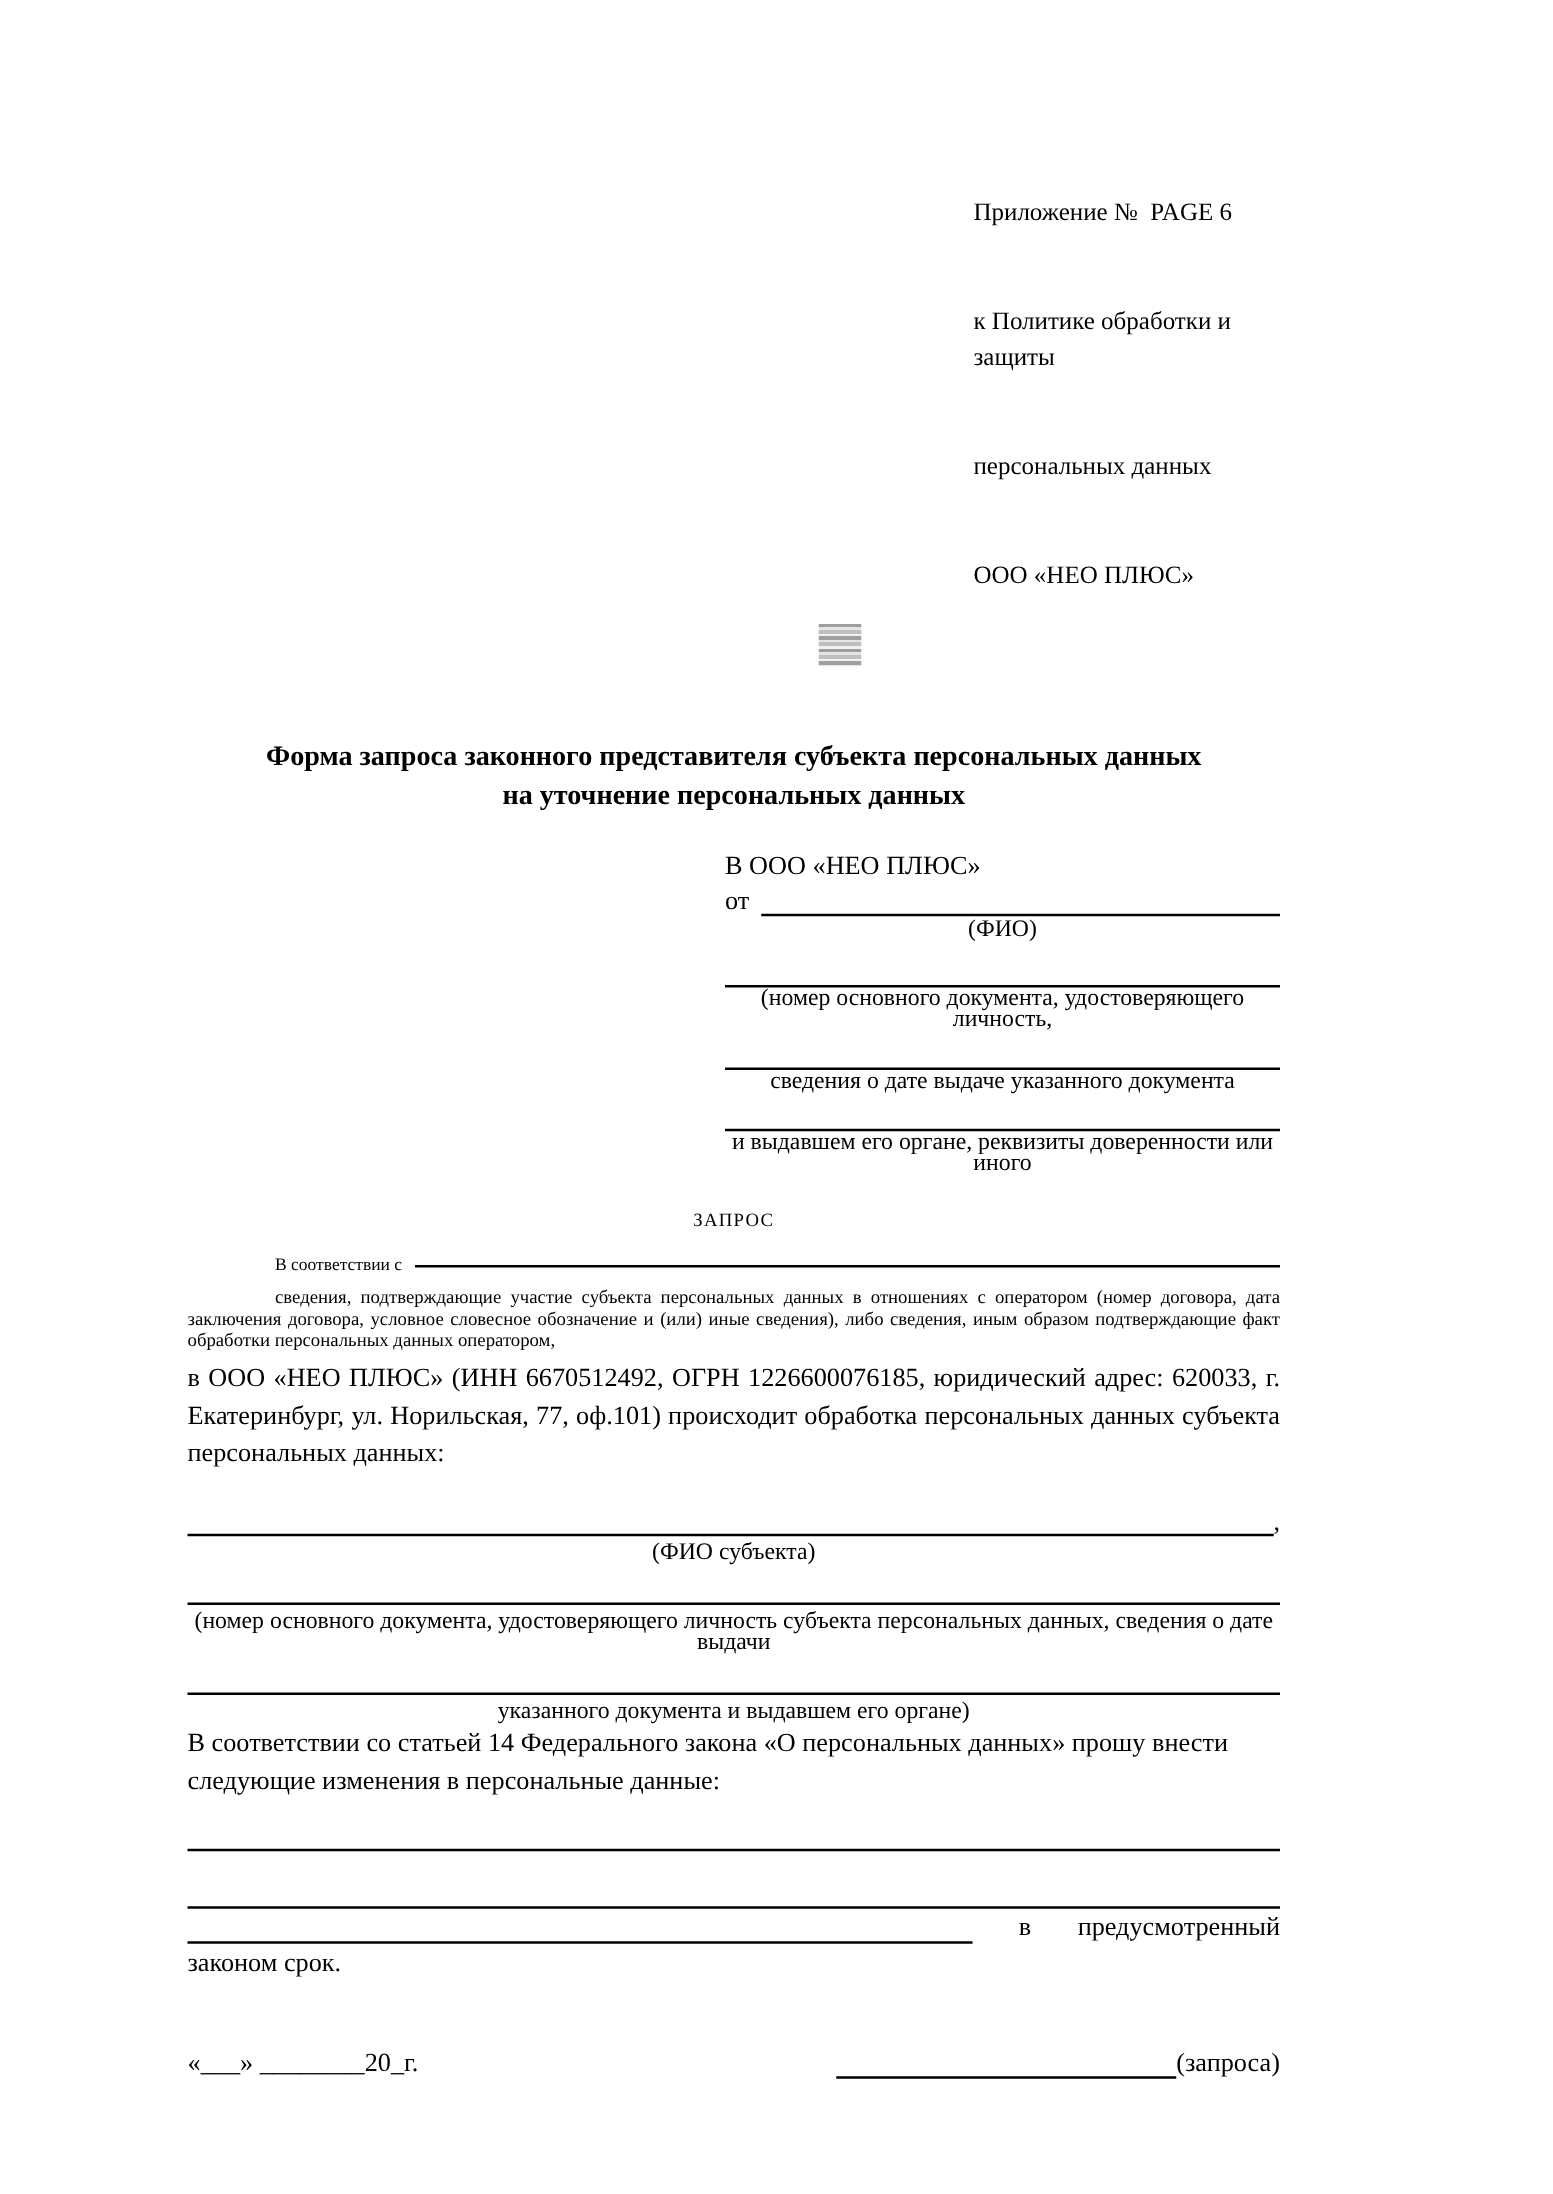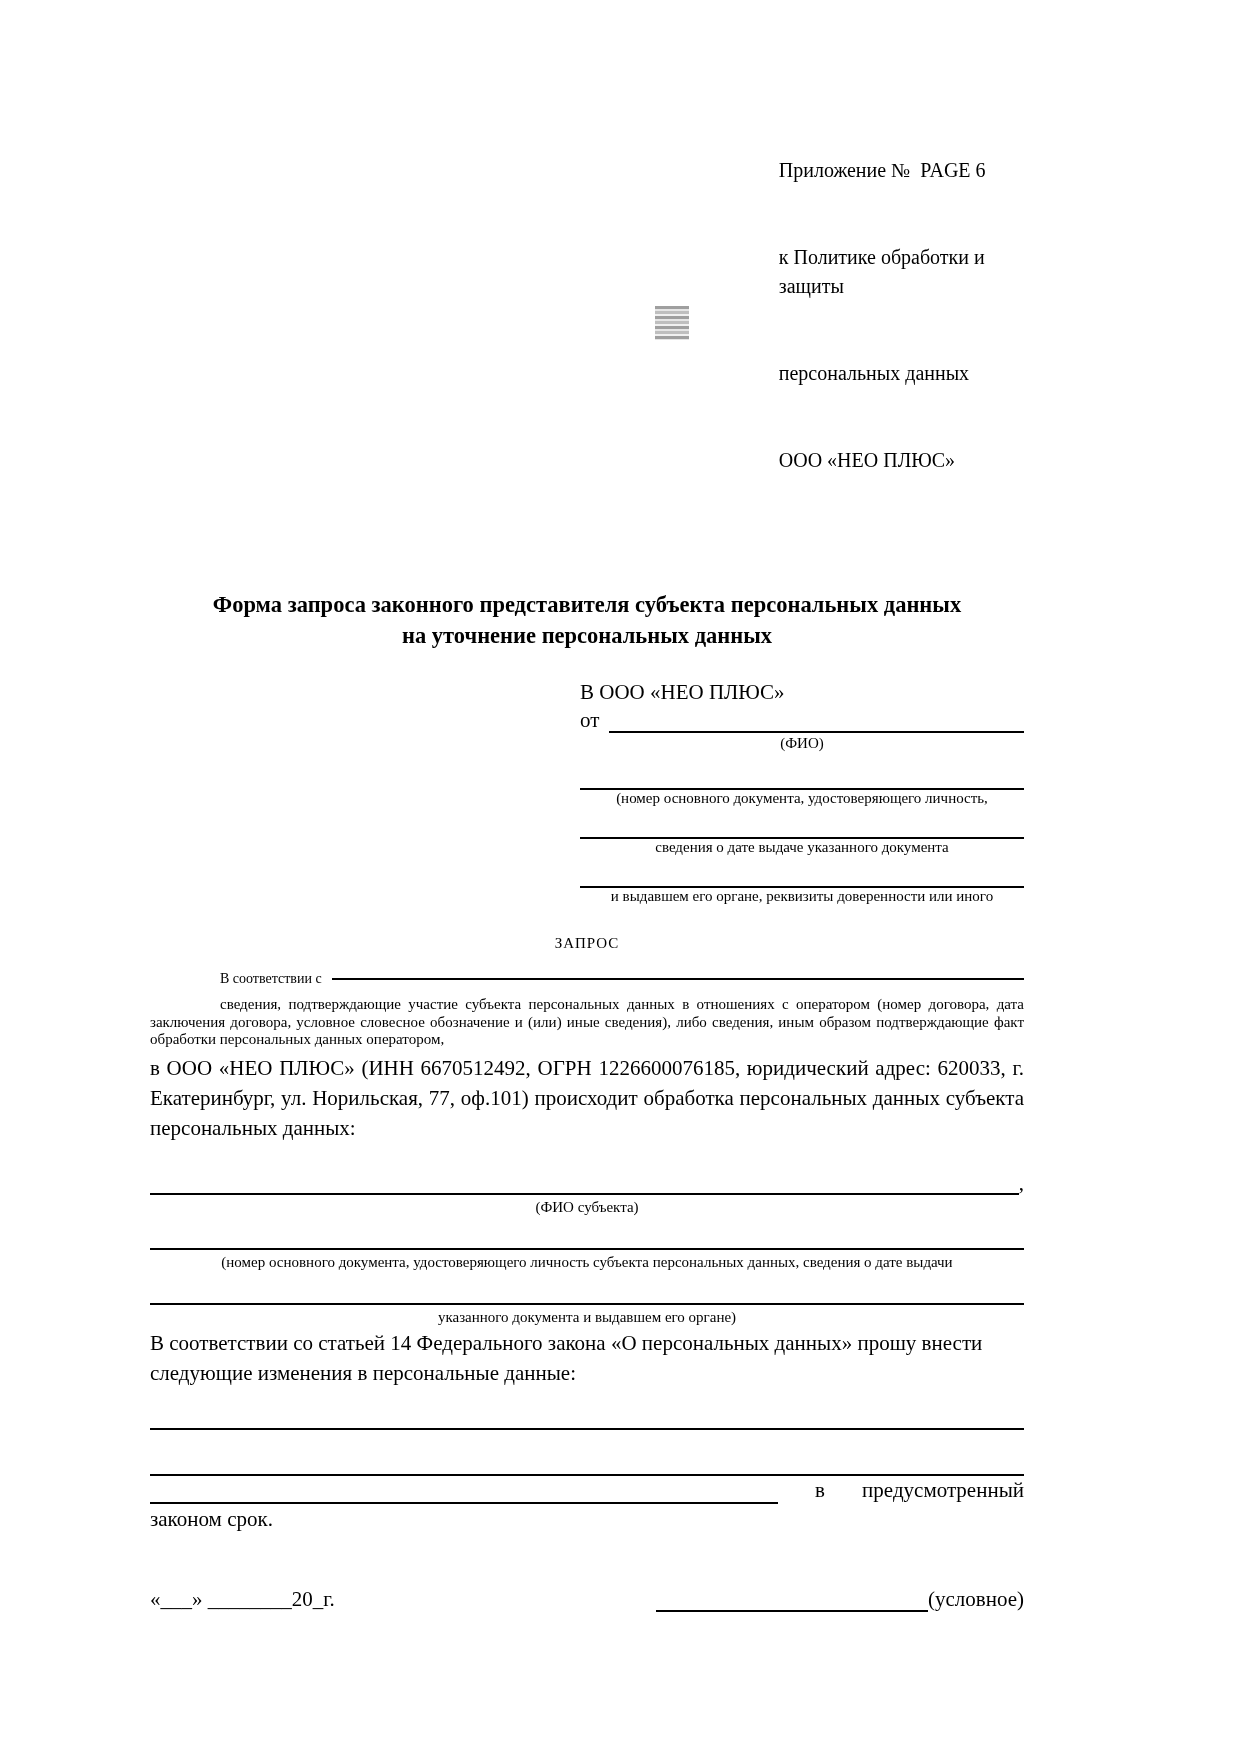--- a/index.html
+++ b/index.html
@@ -8,42 +8,42 @@
     width: 1242px;
     height: 1755px;
     background: #ffffff;
     color: #000000;
     font-family: "Liberation Serif", serif;
     overflow: hidden;
   }
   .content { margin-left: 150px; margin-right: 218px; } 
 
   
-  .header-row { display: flex; align-items: center; padding-top: 98px; gap: 45px; }
+  .header-row { display: flex; align-items: flex-end; padding-top: 98px; gap: 45px; }
   .artifact {
     margin-left: 505px; margin-top: 14px;
     width: 38px; height: 34px;
     background:
       repeating-linear-gradient(180deg, #8f8f8f 0 3px, #e2e2e2 3px 5px, #b5b5b5 5px 8px, #efefef 8px 10px);
     filter: blur(0.6px);
     opacity: 0.85;
   }
   .header-text { margin-left: 45px; font-size: 20px; line-height: 29px; white-space: pre-wrap; }
 
   
   .title { margin-top: 56px; text-align: center; font-weight: bold; font-size: 22.5px; line-height: 31px; }
 
   
   .addressee { margin-left: 430px; margin-top: 26px; font-size: 21px; }
   .addr-to { line-height: 30px; }
   .from-row { display: flex; align-items: flex-end; line-height: 26px; }
   .from-row .lbl { flex: 0 0 auto; padding-right: 10px; }
   .blank { border-bottom: 2.5px solid #000; }
   .grow { flex: 1 1 auto; }
-  .caption { font-size: 15px; text-align: center; line-height: 17px; }
+  .caption { font-size: 19px; text-align: center; line-height: 17px; }
   .cap-tight { margin-top: 2px; }
   .field { margin-top: 0; }
   .field .blank-line { height: 30px; border-bottom: 2.5px solid #000; }
   .cap-wide { white-space: nowrap; margin-left: -160px; margin-right: -10px; }
 
   
   .zapros { margin-top: 30px; text-align: center; font-size: 15px; letter-spacing: 1px; }
 
   
   .accord-row { display: flex; align-items: center; margin-top: 14px; font-size: 14px; line-height: 26px; }
@@ -152,18 +152,18 @@
       <span class="blank"></span>
       <span>в</span>
       <span>предусмотренный</span>
     </div>
     <div class="reply-tail">законом срок.</div>
 
     <div class="sig-row">
       <div>«___» ________20_г.</div>
       <div class="sig-right">
         <span class="blank"></span>
-        <span>(условное)</span>
+        <span>(запроса)</span>
       </div>
     </div>
 
   </div>
 </div>
 
 </body></html>

